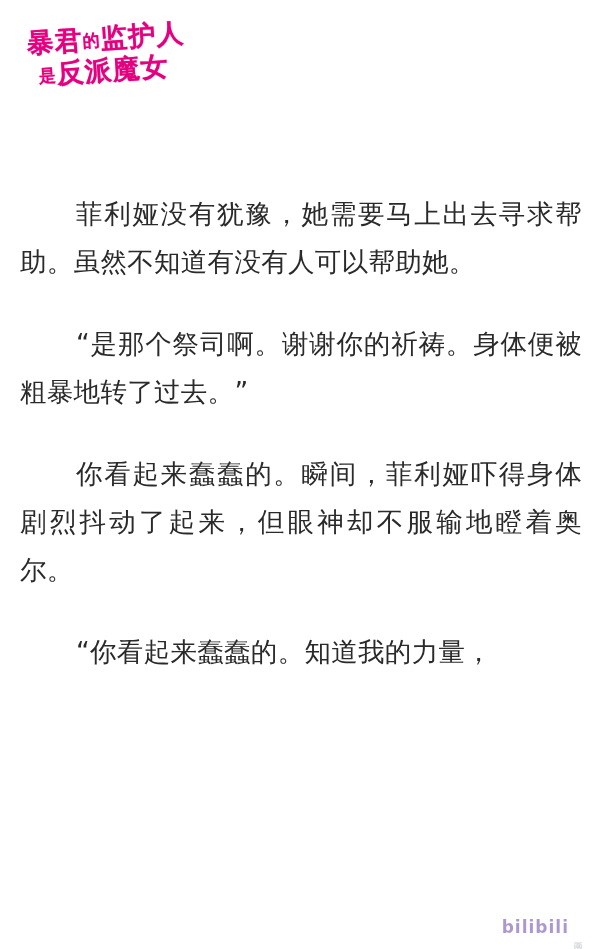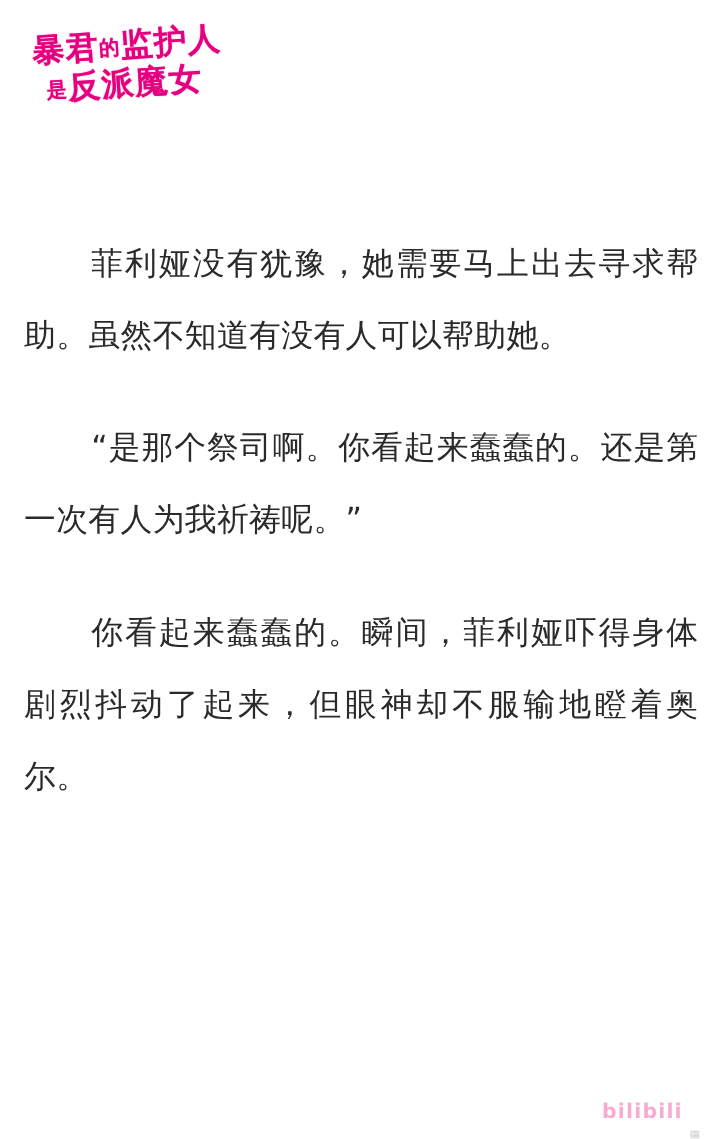--- a/index.html
+++ b/index.html
@@ -55,21 +55,21 @@
   .body-text {
     position: absolute;
     left: 20px;
     top: 190px;
     width: 562px;
   }
   .para {
     color: #2a2a2a;
     font-family: "DejaVu Sans", "Liberation Sans", sans-serif;
     font-size: 26.5px;
-    line-height: 60px;
+    line-height: 48px;
     letter-spacing: 0.3px;
     text-indent: 56px;
     margin: 0 0 34px 0;
     text-align: justify;
     word-break: break-all;
   }
   .para:last-child { margin-bottom: 0; }
 
   
   .watermark {
@@ -78,21 +78,21 @@
     bottom: 14px;
     display: flex;
     align-items: flex-end;
     gap: 4px;
     opacity: 0.45;
   }
   .wm-logo {
     font-family: "DejaVu Sans", "Liberation Sans", sans-serif;
     font-size: 17px;
     font-weight: bold;
-    color: #ec4899;
+    color: #4c1d95;
     letter-spacing: 1px;
     line-height: 16px;
   }
   .wm-cn {
     font-family: "DejaVu Serif", "Liberation Serif", serif;
     font-size: 9px;
     color: #9aa0a6;
     line-height: 9px;
     writing-mode: vertical-rl;
     text-orientation: upright;
@@ -104,22 +104,23 @@
 
 <div class="page">
 
   <div class="logo">
     <div class="logo-line logo-line-1"><span>暴君</span><span class="sm">的</span><span>监护人</span></div>
     <div class="logo-line logo-line-2"><span class="sm">是</span><span>反派魔女</span></div>
   </div>
 
   <div class="body-text">
     <p class="para">菲利娅没有犹豫，她需要马上出去寻求帮助。虽然不知道有没有人可以帮助她。</p>
-    <p class="para">“是那个祭司啊。你看起来蠢蠢的。还是第一次有人为我祈祷呢。”</p>
+    <p class="para">“是那个祭司啊。谢谢你的祈祷。身体便被粗暴地转了过去。”</p>
     <p class="para">你看起来蠢蠢的。瞬间，菲利娅吓得身体剧烈抖动了起来，但眼神却不服输地瞪着奥尔。</p>
+    <p class="para">“你看起来蠢蠢的。知道我的力量，</p>
   </div>
 
   <div class="watermark">
     <span class="wm-logo">bilibili</span>
     <span class="wm-cn">漫画</span>
   </div>
 
 </div>
 
 </body></html>

